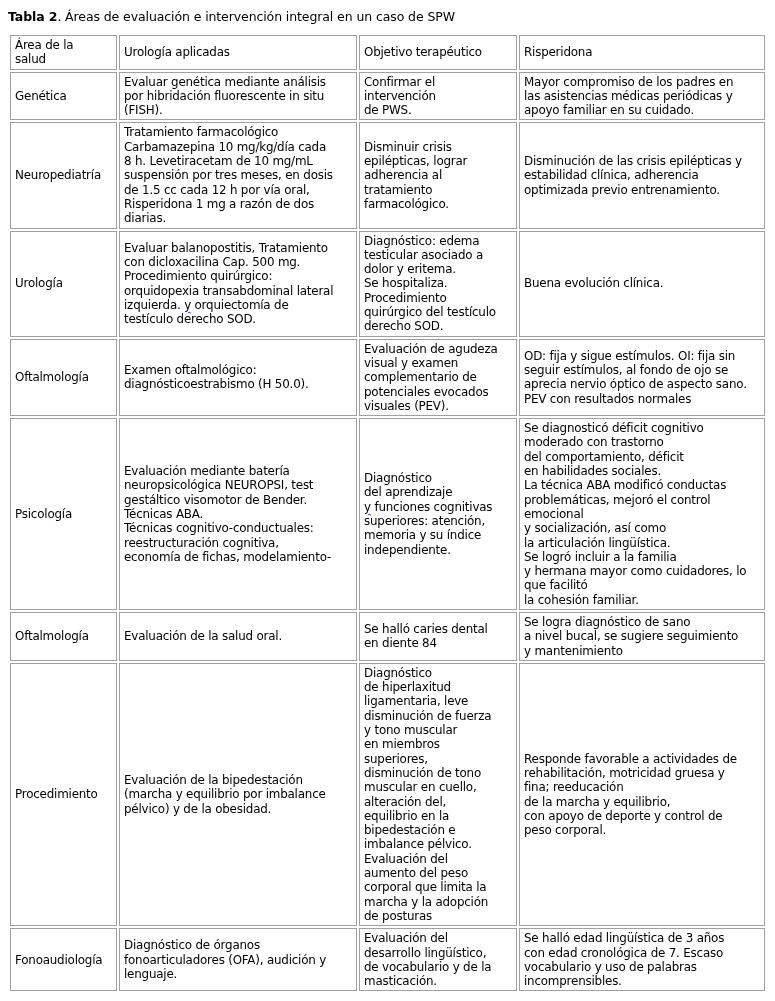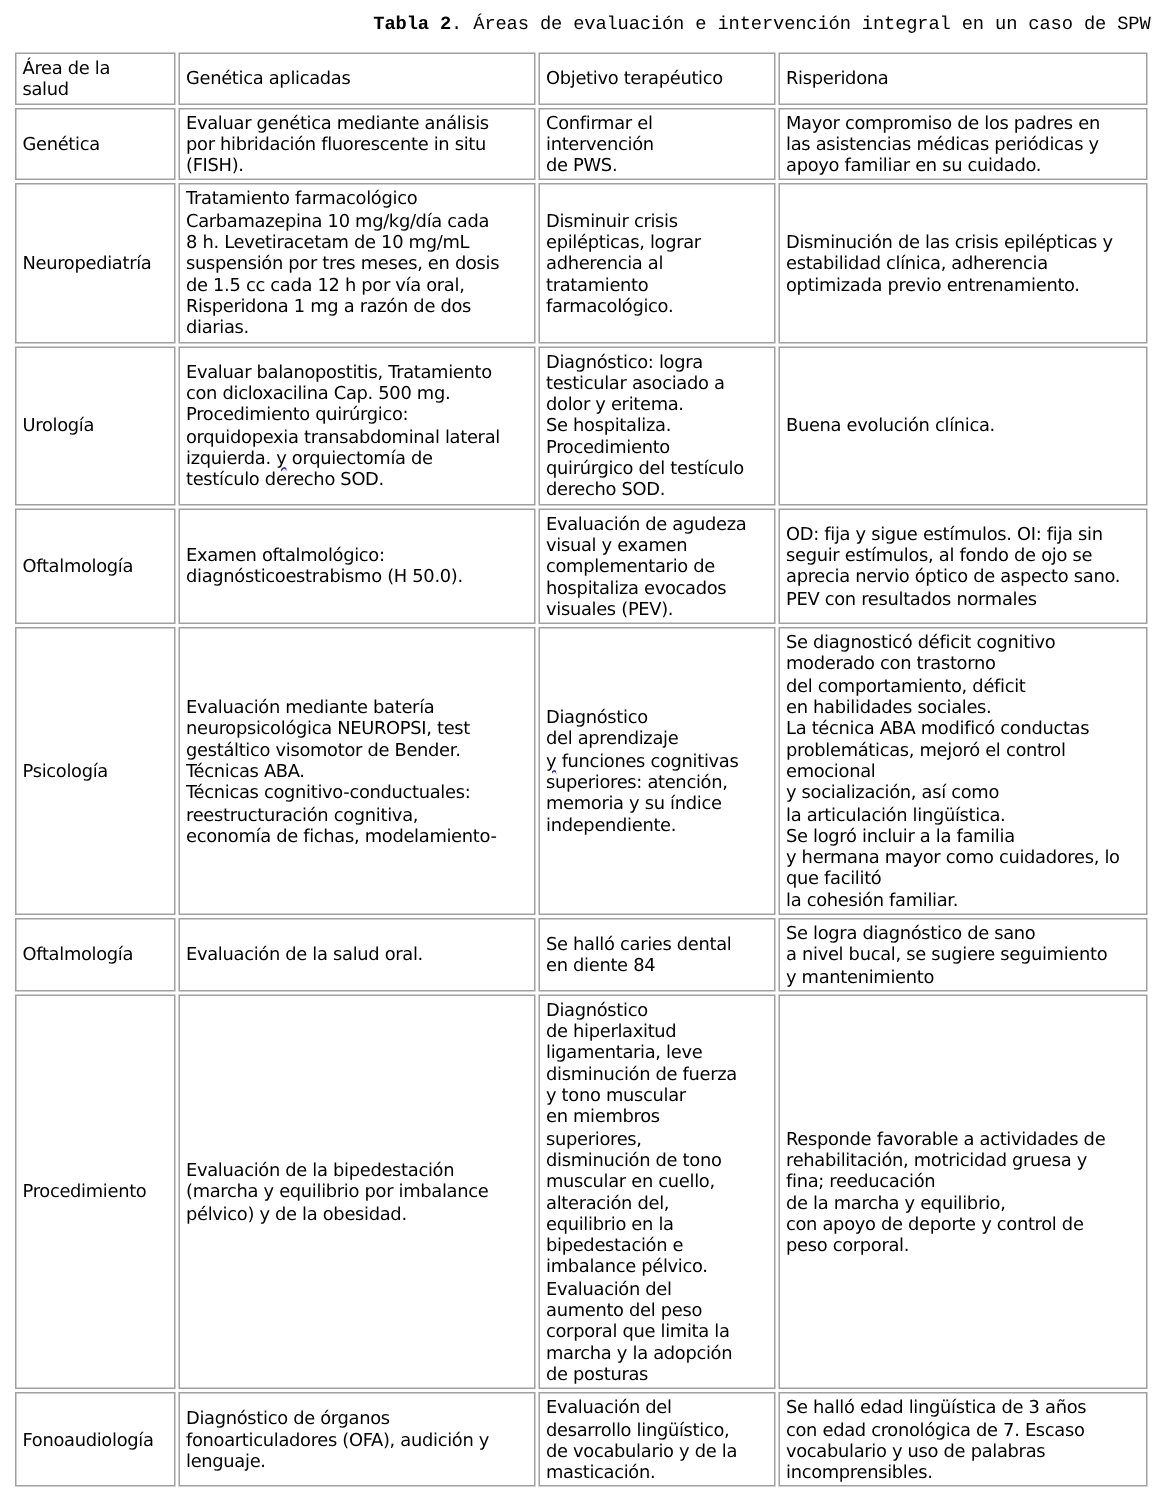--- a/index.html
+++ b/index.html
@@ -9,26 +9,25 @@
     color: #000000;
     font-family: "DejaVu Sans", "Liberation Sans", sans-serif;
   }
   .page {
     width: 775px;
     box-sizing: border-box;
     padding: 7px 8px 10px 8px;
     background: #ffffff;
   }
   .title {
-    text-align: right;
+    text-align: left;
     font-size: 12.5px;
     line-height: 15px;
     margin: 2px 0 9px 0;
     letter-spacing: -0.1px;
-    font-family: Liberation Mono, monospace;
   }
   .title-bold { font-weight: bold; }
   table.eval {
     table-layout: fixed;
     width: 759px;
     border-collapse: separate;
     border-spacing: 2px;
   }
   th, td {
     box-sizing: border-box;
@@ -62,21 +61,21 @@
     <colgroup>
       <col style="width:107px">
       <col style="width:238px">
       <col style="width:158px">
       <col style="width:246px">
     </colgroup>
     <thead>
       <tr>
         <th>Área de la
 salud</th>
-        <th>Genética aplicadas</th>
+        <th>Urología aplicadas</th>
         <th>Objetivo terapéutico</th>
         <th>Risperidona</th>
       </tr>
     </thead>
     <tbody>
       <tr>
         <td>Genética</td>
         <td>Evaluar genética mediante análisis
 por hibridación fluorescente in situ
 (FISH).</td>
@@ -106,37 +105,37 @@
 optimizada previo entrenamiento.</td>
       </tr>
       <tr>
         <td>Urología</td>
         <td><span>Evaluar balanopostitis, Tratamiento
 con dicloxacilina Cap. 500 mg.
 Procedimiento quirúrgico:
 orquidopexia transabdominal lateral
 izquierda. </span><span class="grammar">y</span><span> orquiectomía de
 testículo derecho SOD.</span></td>
-        <td>Diagnóstico: logra
+        <td>Diagnóstico: edema
 testicular asociado a
 dolor y eritema.
 Se hospitaliza.
 Procedimiento
 quirúrgico del testículo
 derecho SOD.</td>
         <td>Buena evolución clínica.</td>
       </tr>
       <tr>
         <td>Oftalmología</td>
         <td>Examen oftalmológico:
 diagnósticoestrabismo (H 50.0).</td>
         <td>Evaluación de agudeza
 visual y examen
 complementario de
-hospitaliza evocados
+potenciales evocados
 visuales (PEV).</td>
         <td>OD: fija y sigue estímulos. OI: fija sin
 seguir estímulos, al fondo de ojo se
 aprecia nervio óptico de aspecto sano.
 PEV con resultados normales</td>
       </tr>
       <tr>
         <td>Psicología</td>
         <td>Evaluación mediante batería
 neuropsicológica NEUROPSI, test

